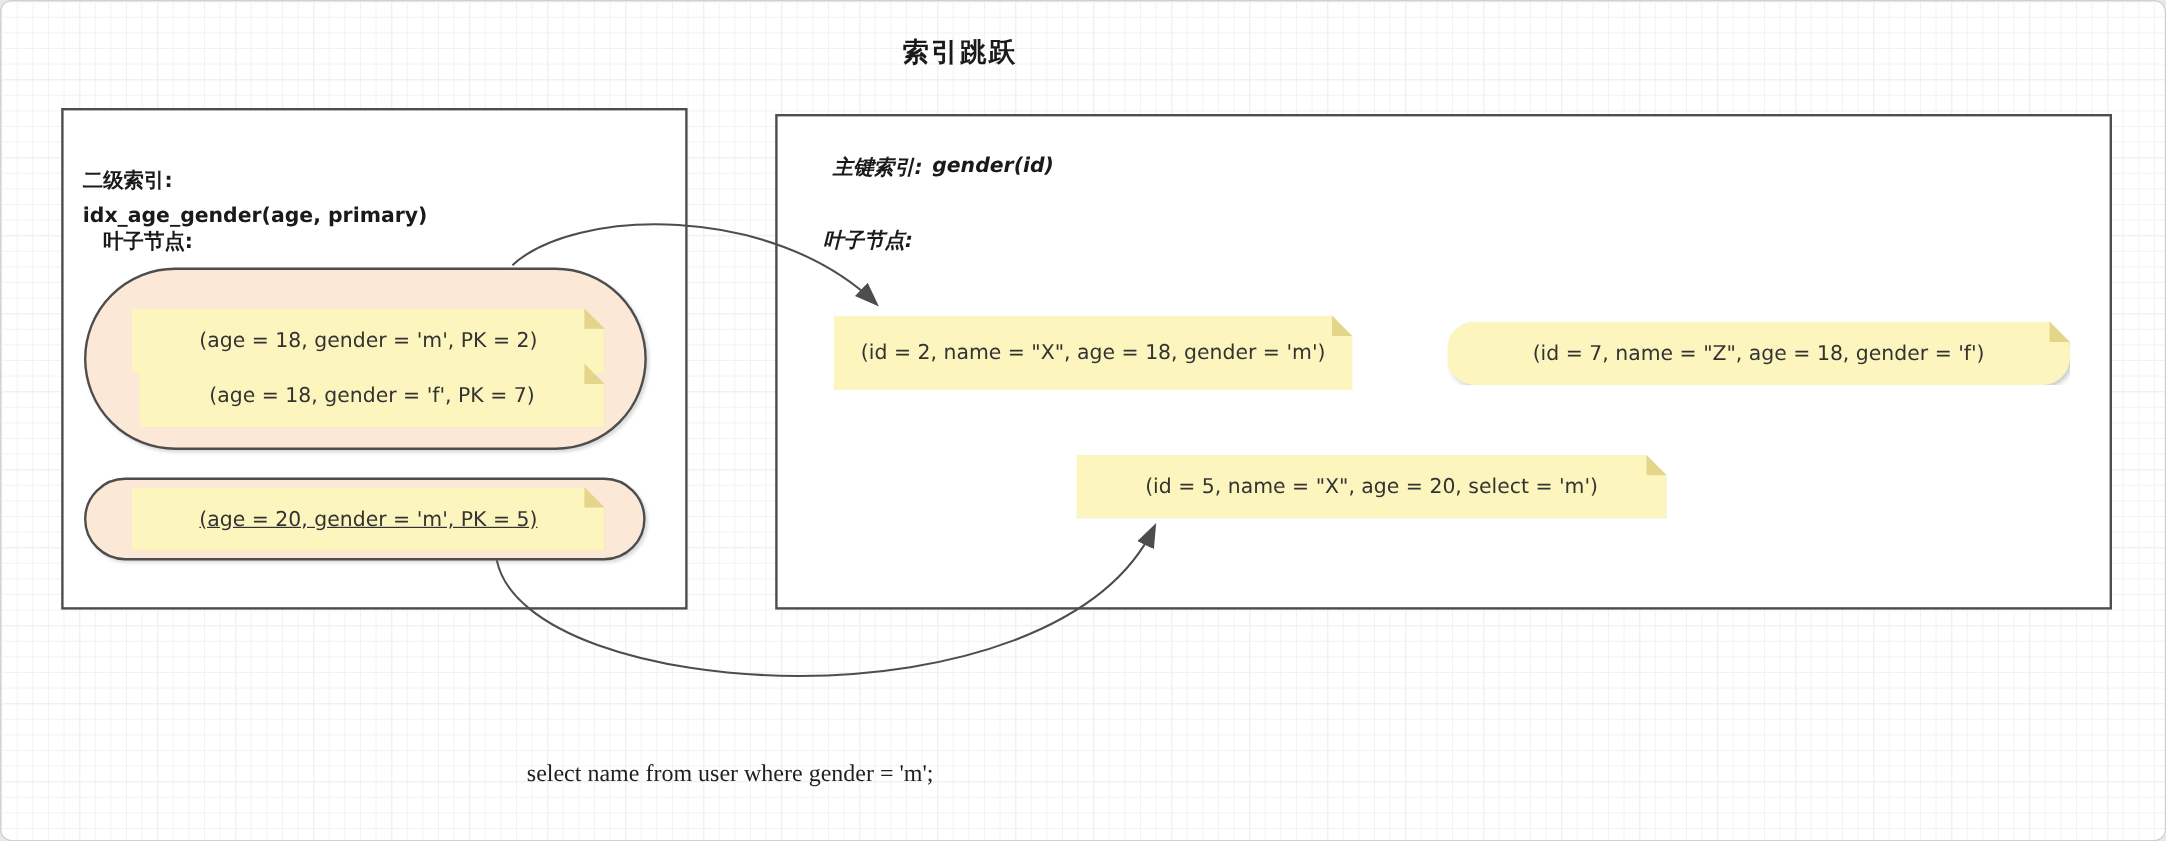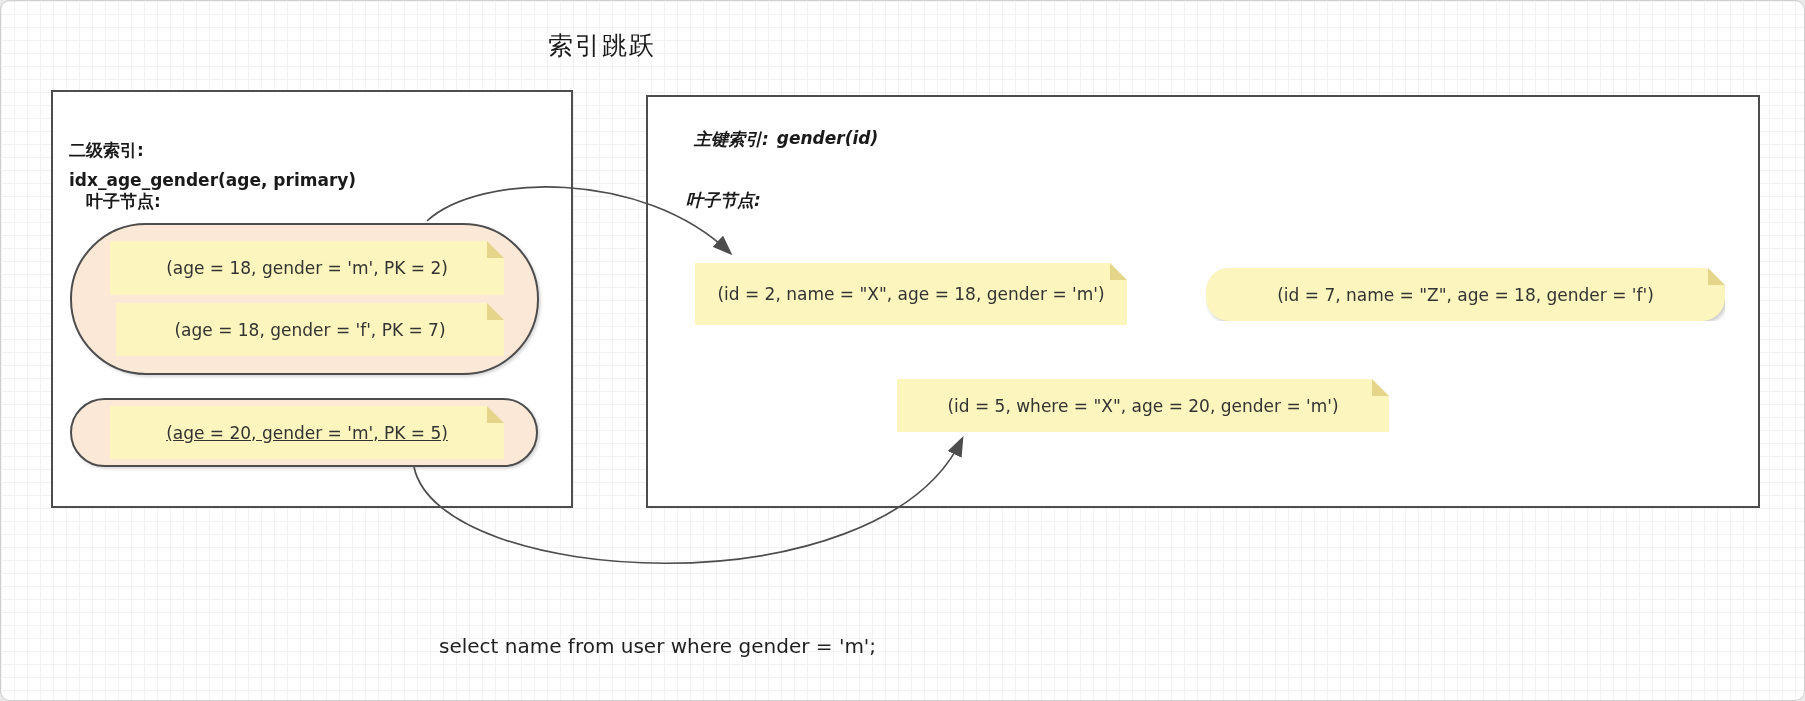--- a/index.html
+++ b/index.html
@@ -13,21 +13,21 @@
       linear-gradient(to right,#f2f2f2 1px,transparent 1px),
       linear-gradient(to bottom,#f2f2f2 1px,transparent 1px),
       linear-gradient(to right,#e7e7e7 1px,transparent 1px),
       linear-gradient(to bottom,#e7e7e7 1px,transparent 1px);
     background-size:13px 13px,13px 13px,65px 65px,65px 65px;
     border:1px solid #cfcfcf; border-radius:10px;
   }
 
   .title {
     position:absolute; left:547px; top:28px; width:300px;
-    text-align:left; font-size:25px; font-weight:normal; color:#1a1a1a;
+    text-align:right; font-size:22px; font-weight:bold; color:#1a1a1a;
     letter-spacing:2px;
   }
 
   .box {
     position:absolute; background:#ffffff;
     border:2px solid var(--stroke,#4d4d4d);
   }
   #sec-box { left:50px; top:89px; width:522px; height:418px; }
   #pri-box { left:645px; top:94px; width:1114px; height:413px;font-style:italic; }
 
@@ -55,38 +55,38 @@
     color:#333333; font-size:17px; white-space:nowrap;
     display:flex; align-items:center; justify-content:center;
     clip-path:polygon(0 0, calc(100% - 17px) 0, 100% 17px, 100% 100%, 0 100%);
     filter:drop-shadow(2px 2px 2px rgba(0,0,0,0.22));
   }
   .note::after {
     content:""; position:absolute; top:0; right:0; width:17px; height:17px;
     background:linear-gradient(to bottom left, rgba(0,0,0,0) 48%, var(--note_fold,#e4d58b) 50%);
   }
 
-  #n1 { left:109px;  top:240px; width:394px; height:54px; }
+  #n1 { left:109px;  top:256px; width:394px; height:54px; }
   #n2 { left:115px;  top:302px; width:388px; height:53px; }
   #n3 { left:109px;  top:405px; width:394px; height:53px;text-decoration:underline; }
   #nA { left:694px;  top:262px; width:432px; height:62px; }
   #nB { left:1205px; top:267px; width:519px; height:53px;border-radius:23px; }
   #nC { left:896px;  top:378px; width:492px; height:53px; }
 
   #arrows {
     position:absolute; left:0; top:0; width:1805px; height:701px;
     pointer-events:none;
   }
   #arrows path.flow {
     fill:none; stroke:var(--arrow,#4d4d4d); stroke-width:1.7;
   }
 
   .query {
     position:absolute; left:438px; top:633px;
-    font-size:20px; color:#1f1f1f; white-space:nowrap;
+    font-size:20px; color:#1f1f1f; white-space:nowrap;font-family:Liberation Serif, serif;
   }
 </style>
 </head>
 <body>
 
 <div class="canvas">
 
   <div class="title">索引跳跃</div>
 
   <div class="box" id="sec-box">
@@ -107,21 +107,21 @@
 
   <div class="pill" id="group1"></div>
   <div class="pill" id="group2"></div>
 
   <div class="note" id="n1">(age = 18,  gender = 'm',  PK = 2)</div>
   <div class="note" id="n2">(age = 18,  gender = 'f',  PK = 7)</div>
   <div class="note" id="n3">(age = 20,  gender = 'm',  PK = 5)</div>
 
   <div class="note" id="nA">(id = 2,  name = "X",  age = 18,  gender = 'm')</div>
   <div class="note" id="nB">(id = 7,  name = "Z",  age = 18,  gender = 'f')</div>
-  <div class="note" id="nC">(id = 5,  where = "X",  age = 20,  gender = 'm')</div>
+  <div class="note" id="nC">(id = 5,  name = "X",  age = 20,  select = 'm')</div>
 
   <svg id="arrows" viewBox="0 0 1805 701" xmlns="http://www.w3.org/2000/svg">
     <defs>
       <marker id="ah" markerWidth="12" markerHeight="9" refX="10" refY="4.5" orient="auto">
         <path d="M0,0 L12,4.5 L0,9 z" fill="#4D4D4D"></path>
       </marker>
     </defs>
     <path class="flow" d="M 426 220 C 478 172, 642 168, 729 252" marker-end="url(#ah)"></path>
     <path class="flow" d="M 413 466 C 438 586, 878 612, 961 438" marker-end="url(#ah)"></path>
   </svg>

